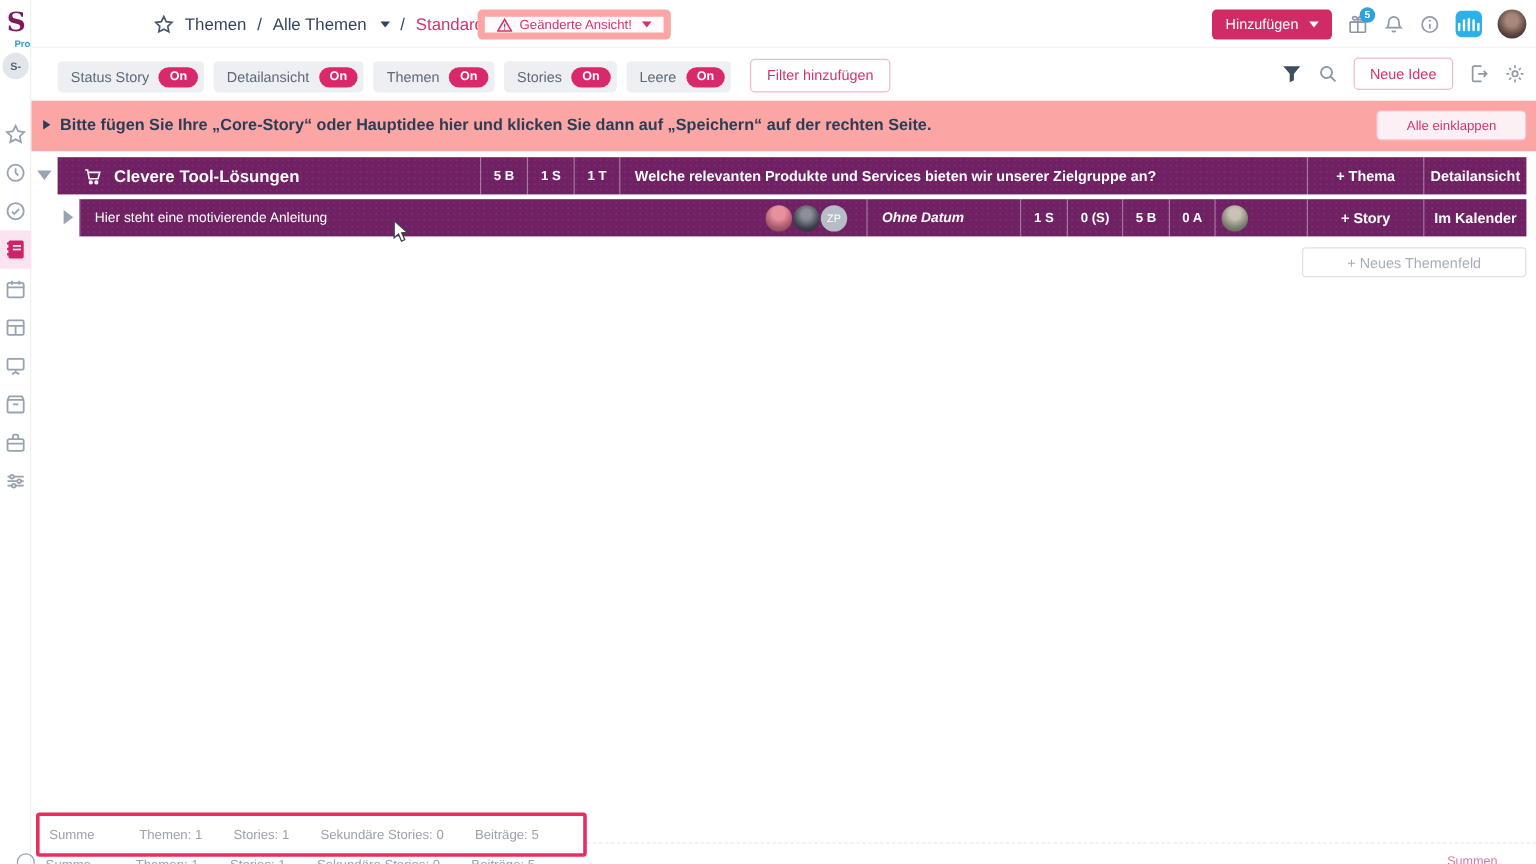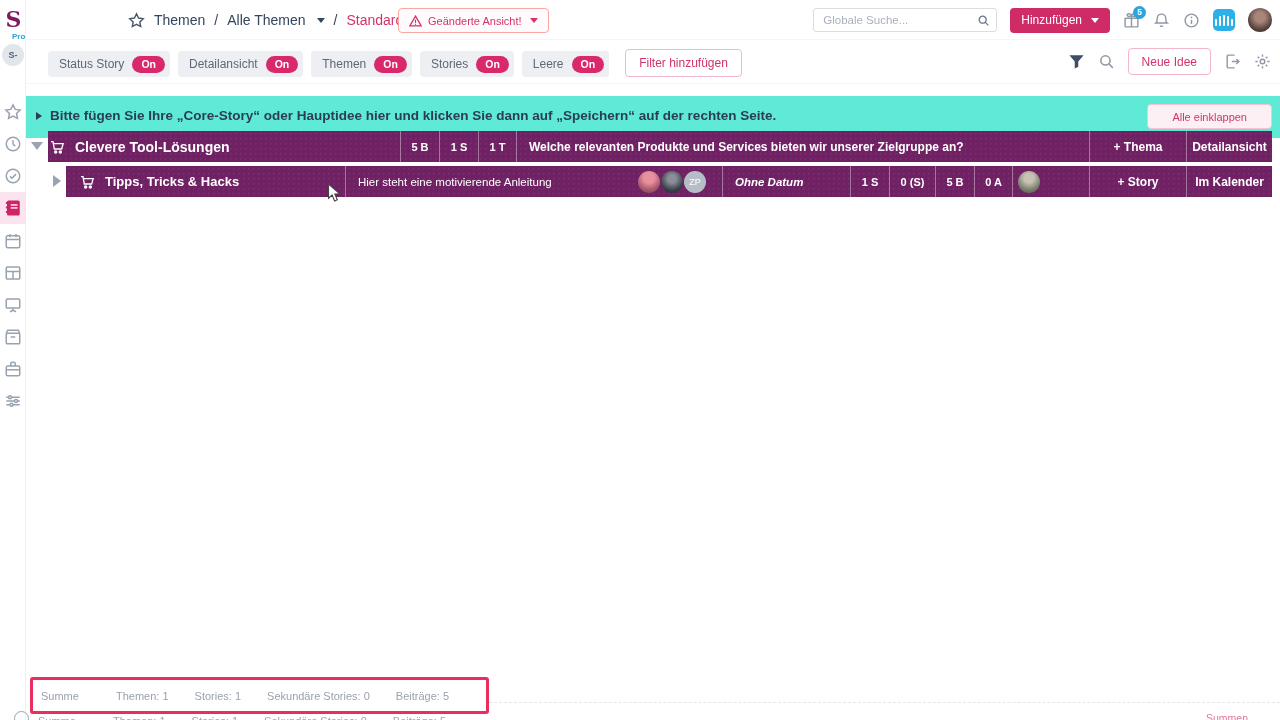--- a/index.html
+++ b/index.html
@@ -28,21 +28,21 @@
     border-bottom:1px solid #f5f5f7; }
   .crumbs { position:absolute; left:102px; top:0; height:40px; display:flex; align-items:center; gap:9px; }
   .crumb-dark { font-size:14px; color:#34455e; }
   .crumb-sep { font-size:14px; color:#34455e; }
   .crumb-pink { font-size:14px; color:#d2336e; }
   .caret { width:0; height:0; border-left:4px solid transparent; border-right:4px solid transparent;
     border-top:5px solid #34455e; display:inline-block; margin-left:2px; }
   .caret.pink { border-top-color:#d2336e; }
   .caret.white { border-top-color:#fff; }
   .changed-btn { position:absolute; left:372px; top:8px; height:25px; padding:0 10px;
-    border:1px solid #fca5a5; border-radius:4px; background:#fffafc; color:#d2336e;
+    border:6px solid #fca5a5; border-radius:4px; background:#fffafc; color:#d2336e;
     font-size:11px; display:flex; align-items:center; gap:6px; cursor:pointer; }
   .hdr-right { position:absolute; right:8px; top:0; height:40px; display:flex; align-items:center; gap:13px; }
   .gsearch { width:184px; height:24px; border:1px solid #d9dde4; border-radius:3px; padding:0 24px 0 9px;
     font-size:11.5px; color:#5a6577; background:#fff; font-family:"Liberation Sans",sans-serif; }
   .gsearch::placeholder { color:#a9b0bc; }
   .gsearch-wrap { position:relative; }
   .gsearch-ic { position:absolute; right:7px; top:5px; width:13px; height:13px; color:#6b7687; }
   .add-btn { height:25px; background:#cf2b66; border:none; border-radius:4px; color:#fff;
     font-size:12px; padding:0 11px; display:flex; align-items:center; gap:7px; cursor:pointer;
     font-family:"Liberation Sans",sans-serif; }
@@ -69,37 +69,37 @@
   .filter-add { margin-left:8px; height:28px; border:1px solid #f2b7cb; border-radius:4px; background:#fff;
     color:#d2336e; font-size:12px; padding:0 13px; cursor:pointer; font-family:"Liberation Sans",sans-serif; }
   .tb-right { position:absolute; right:9px; top:8px; display:flex; align-items:center; gap:13px; }
   .tb-ic { width:17px; height:17px; color:#8f98a6; }
   .tb-ic svg { width:17px; height:17px; display:block; }
   .tb-ic.dark { color:#3f4d63; }
   .new-idea { height:27px; border:1px solid #f2b7cb; border-radius:4px; background:#fff; color:#d2336e;
     font-size:12px; padding:0 13px; cursor:pointer; font-family:"Liberation Sans",sans-serif; }
 
   
-  .banner { position:absolute; left:26px; top:96px; right:0; height:42px; background:#5eead4; }
+  .banner { position:absolute; left:26px; top:84px; right:0; height:42px; background:#fca5a5; }
   .banner-caret { position:absolute; left:10px; top:16px; width:0; height:0;
     border-top:4px solid transparent; border-bottom:4px solid transparent; border-left:6px solid #2c3c55; }
   .banner-text { position:absolute; left:24px; top:12px; font-size:13.5px; font-weight:600; color:#2c3c55; }
   .collapse-all { position:absolute; right:8px; top:8px; height:25px; background:#fdf0f5;
     border:1px solid #f6c3d5; border-radius:4px; color:#d2336e; font-size:11px; padding:0 24px;
     cursor:pointer; font-family:"Liberation Sans",sans-serif; }
 
   
   .row { position:absolute; background:#6f2163; color:#fff; display:flex; align-items:stretch;
     background-image:radial-gradient(rgba(255,255,255,0.06) 1px, transparent 1px); background-size:5px 5px; }
   .row1 { left:48px; top:131px; right:8px; height:31px; }
   .row2 { left:66px; top:166px; right:8px; height:31px; }
   .cell { display:flex; align-items:center; }
   .sepl { border-left:1px solid rgba(255,255,255,0.38); }
   .sepr { border-right:1px solid rgba(255,255,255,0.38); }
-  .t1 { width:352px; padding-left:1px; gap:10px; }
+  .t1 { width:352px; padding-left:21px; gap:10px; }
   .t1-text { font-size:14px; font-weight:600; }
   .t2 { width:279px; padding-left:13px; gap:10px; }
   .t2-text { font-size:13px; font-weight:bold; }
   .cart { width:16px; height:16px; color:#fff; }
   .cart svg { width:16px; height:16px; display:block; }
   .stat { width:39px; justify-content:center; font-size:11px; font-weight:bold; }
   .stat.w46 { width:46px; }
   .question { flex:1; padding:0 12px; font-size:12px; font-weight:600; white-space:nowrap; overflow:hidden; }
   .subtitle { flex:1; padding:0 12px; font-size:11.5px; font-weight:400; white-space:nowrap; overflow:hidden; }
   .act { width:97px; justify-content:center; font-size:12px; font-weight:600; cursor:pointer; }
@@ -235,29 +235,20 @@
     <button class="changed-btn">
       <svg width="13" height="12" viewBox="0 0 24 22">
           <path d="M12 2L22.5 20h-21z" fill="none" stroke="#d2336e" stroke-width="2.4"></path>
           <rect x="11" y="8.5" width="2" height="6" fill="#d2336e"></rect>
           <rect x="11" y="16" width="2" height="2" fill="#d2336e"></rect>
         </svg>
       <span>Geänderte Ansicht!</span>
       <span class="caret pink"></span>
     </button>
     <div class="hdr-right">
-      <span class="gsearch-wrap">
-        <input class="gsearch" placeholder="Globale Suche..." style="">
-        <span class="gsearch-ic">
-          <svg viewBox="0 0 24 24" fill="none" stroke="currentColor" stroke-width="2.4">
-              <circle cx="10.5" cy="10.5" r="6.5"></circle>
-              <path d="M15.5 15.5L21 21"></path>
-            </svg>
-        </span>
-      </span>
       <button class="add-btn">
         <span>Hinzufügen</span>
         <span class="caret white"></span>
       </button>
       <span class="hicon">
         <svg viewBox="0 0 24 24" fill="none" stroke="currentColor" stroke-width="2">
             <rect x="3" y="9" width="18" height="12" rx="1"></rect>
             <path d="M2.5 9h19M12 5v16M12 5c-1.5-3.5-7-3-6 0 .7 2 4 1.6 6 0zm0 0c1.5-3.5 7-3 6 0-.7 2-4 1.6-6 0z"></path>
           </svg>
         <span class="hbadge">5</span>
@@ -358,30 +349,20 @@
     <div class="cell stat sepl">5 B</div>
     <div class="cell stat sepl">1 S</div>
     <div class="cell stat sepl sepr">1 T</div>
     <div class="cell question">Welche relevanten Produkte und Services bieten wir unserer Zielgruppe an?</div>
     <div class="cell act sepl">+ Thema</div>
     <div class="cell act2 sepl">Detailansicht</div>
   </div>
 
   <span class="chev-right"></span>
   <div class="row row2">
-    <div class="cell t2">
-      <span class="cart">
-        <svg viewBox="0 0 24 24" fill="none" stroke="currentColor" stroke-width="2">
-            <path d="M3 4h3l2 11h11l2.2-8H7"></path>
-            <circle cx="10" cy="19.5" r="1.6" fill="currentColor"></circle>
-            <circle cx="17" cy="19.5" r="1.6" fill="currentColor"></circle>
-          </svg>
-      </span>
-      <span class="t2-text">Tipps, Tricks &amp; Hacks</span>
-    </div>
     <div class="cell subtitle sepl">Hier steht eine motivierende Anleitung</div>
     <div class="cell avatars">
       <span class="av av1"></span>
       <span class="av av2"></span>
       <span class="av av-zp">ZP</span>
     </div>
     <div class="cell date sepl">Ohne Datum</div>
     <div class="cell stat sepl">1 S</div>
     <div class="cell stat w46 sepl">0 (S)</div>
     <div class="cell stat sepl">5 B</div>
@@ -390,20 +371,21 @@
       <span class="av av4"></span>
     </div>
     <div class="cell act sepl">+ Story</div>
     <div class="cell act2 sepl">Im Kalender</div>
   </div>
 
   <svg class="cursor" viewBox="0 0 14 20">
     <path d="M1.5 1 L1.5 15.2 L5.1 12 L7.6 18 L10.3 16.8 L7.8 11 L12.5 10.7 Z" fill="#fff" stroke="#444" stroke-width="1.1"></path>
   </svg>
 
+  <button class="new-tf">+ Neues Themenfeld</button>
 
   <div class="sum-line"></div>
   <div class="sum-box">
     <span class="sum-item" style="width:49px">Summe</span>
     <span class="sum-item">Themen: 1</span>
     <span class="sum-item">Stories: 1</span>
     <span class="sum-item">Sekundäre Stories: 0</span>
     <span class="sum-item">Beiträge: 5</span>
   </div>
   <div class="sum-cut">

